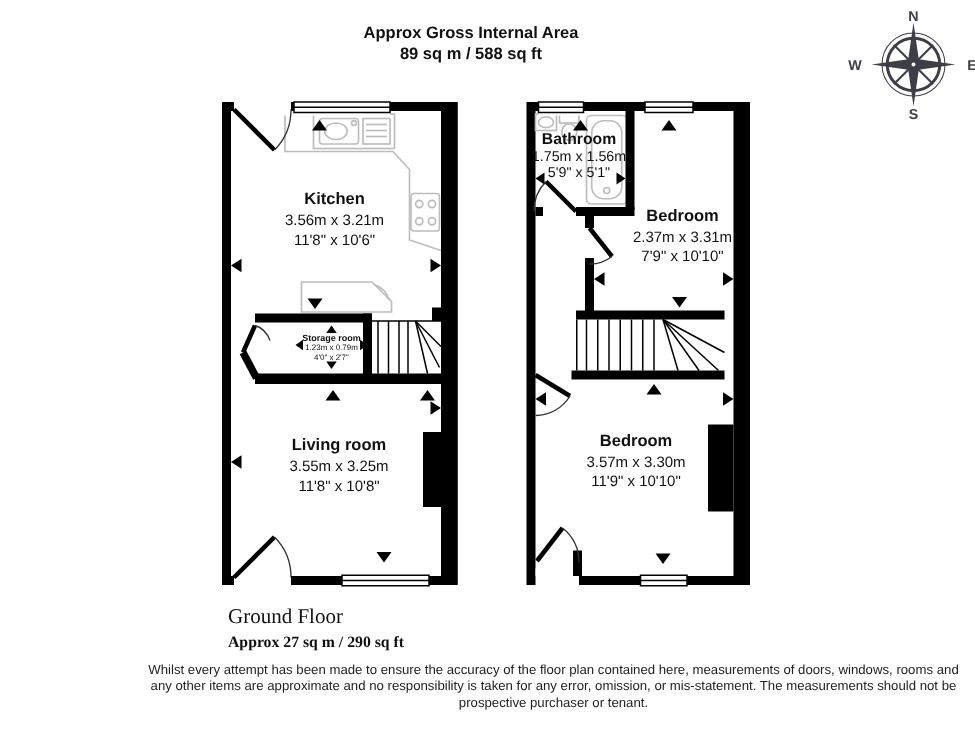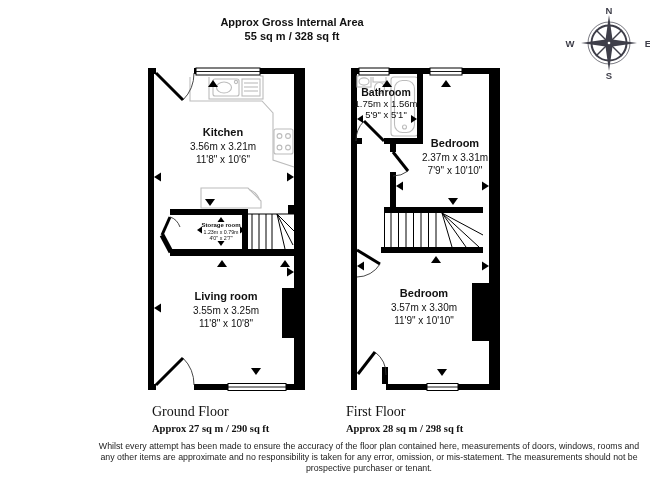--- a/index.html
+++ b/index.html
@@ -1,19 +1,19 @@
 <!DOCTYPE html>
 <html><head>
 <meta charset="utf-8">
 <style>
   html,body{margin:0;padding:0;background:#fff;}
   #canvas{position:relative;width:650px;height:490px;background:#ffffff;overflow:hidden;
           font-family:"Liberation Sans", sans-serif;color:#111;}
   .hdr{position:absolute;top:15px;left:0;width:584px;text-align:center;font-weight:bold;
-       font-size:11px;line-height:14px;color:#111;}
+       font-size:11px;line-height:14px;color:#111;padding-left:22px;}
   svg text{font-family:"Liberation Sans", sans-serif;fill:#111;}
   .room-name{font-weight:bold;font-size:11px;}
   .room-dim{font-size:10px;}
   .bath-name{font-weight:bold;font-size:10.5px;}
   .bath-dim{font-size:9.5px;}
   .sto-name{font-weight:bold;font-size:6px;}
   .sto-dim{font-size:5.3px;}
   .floor-label{position:absolute;top:404px;font-family:Liberation Serif, serif;}
   .floor-label .fl{font-size:14px;color:#111;}
   .floor-label .fa{font-size:10.5px;font-weight:bold;margin-top:3px;}
@@ -29,21 +29,21 @@
   .tri{fill:#000;}
   .compass-t{font-size:9.5px;fill:#3e3e49;font-weight:bold;}
 </style>
 </head>
 <body>
 
 <div id="canvas">
 
   <div class="hdr">
     <div>Approx Gross Internal Area</div>
-    <div>55 sq m / 328 sq ft</div>
+    <div>89 sq m / 588 sq ft</div>
   </div>
 
   <svg width="650" height="400" viewBox="0 0 650 400">
 
     <g>
       <circle cx="609" cy="43" r="17.5" fill="none" stroke="#3e3e49" stroke-width="2"></circle>
       <circle cx="609" cy="43" r="21" fill="none" stroke="#3e3e49" stroke-width="0.7"></circle>
       <line x1="596" y1="30" x2="622" y2="56" stroke="#3e3e49" stroke-width="1.4"></line>
       <line x1="622" y1="30" x2="596" y2="56" stroke="#3e3e49" stroke-width="1.4"></line>
       <path d="M609 15 L612.5 39.5 L637 43 L612.5 46.5 L609 71 L605.5 46.5 L581 43 L605.5 39.5 Z" fill="#3e3e49"></path>
@@ -264,24 +264,20 @@
       <text class="room-dim" x="424" y="311" text-anchor="middle">3.57m x 3.30m</text>
       <text class="room-dim" x="424" y="324" text-anchor="middle">11'9" x 10'10"</text>
     </g>
   </svg>
 
   <div class="floor-label" style="left:152px;">
     <div class="fl">Ground Floor</div>
     <div class="fa">Approx 27 sq m / 290 sq ft</div>
   </div>
 
-  <div class="floor-label" style="left:346px;">
-    <div class="fl">First Floor</div>
-    <div class="fa">Approx 28 sq m / 298 sq ft</div>
-  </div>
 
   <div class="disclaimer">
     <div>Whilst every attempt has been made to ensure the accuracy of the floor plan contained here, measurements of doors, windows, rooms and</div>
     <div>any other items are approximate and no responsibility is taken for any error, omission, or mis-statement. The measurements should not be</div>
     <div>prospective purchaser or tenant.</div>
   </div>
 
 </div>
 
 </body></html>

